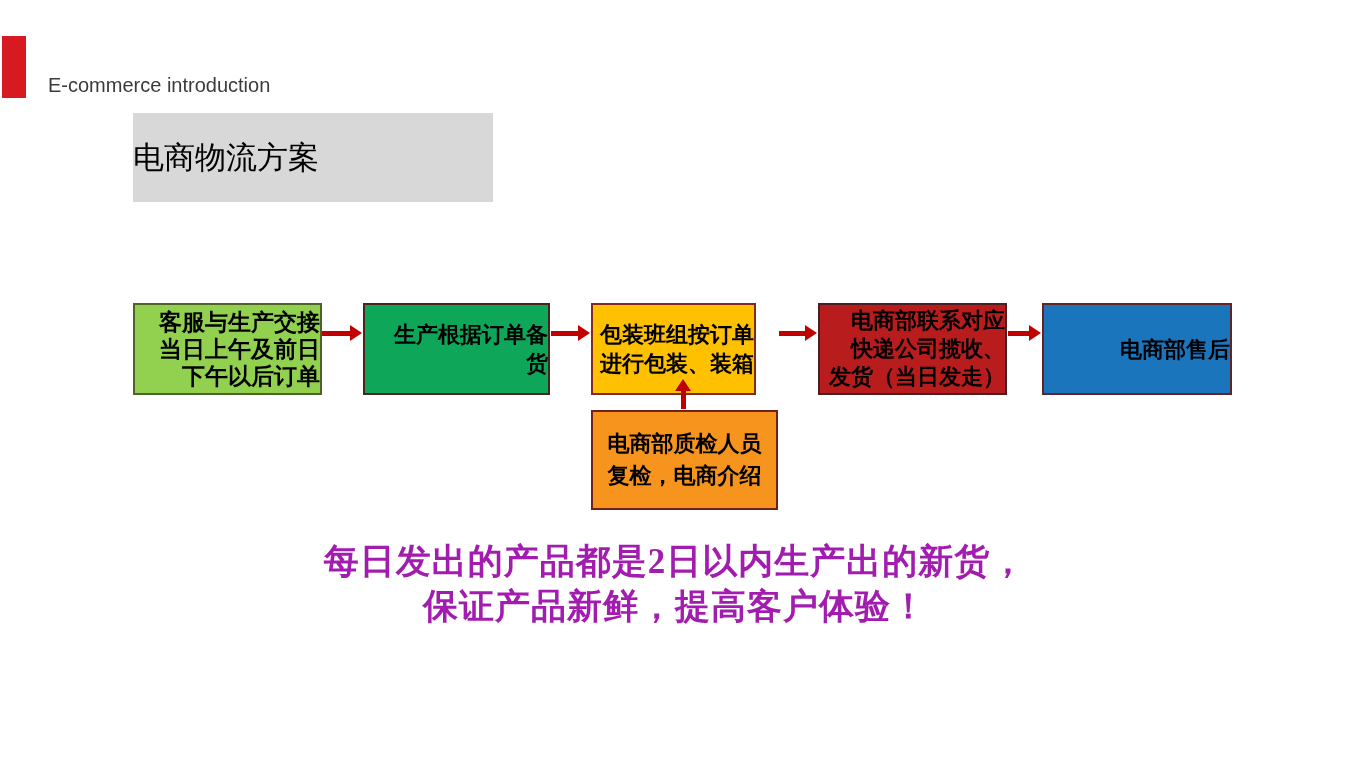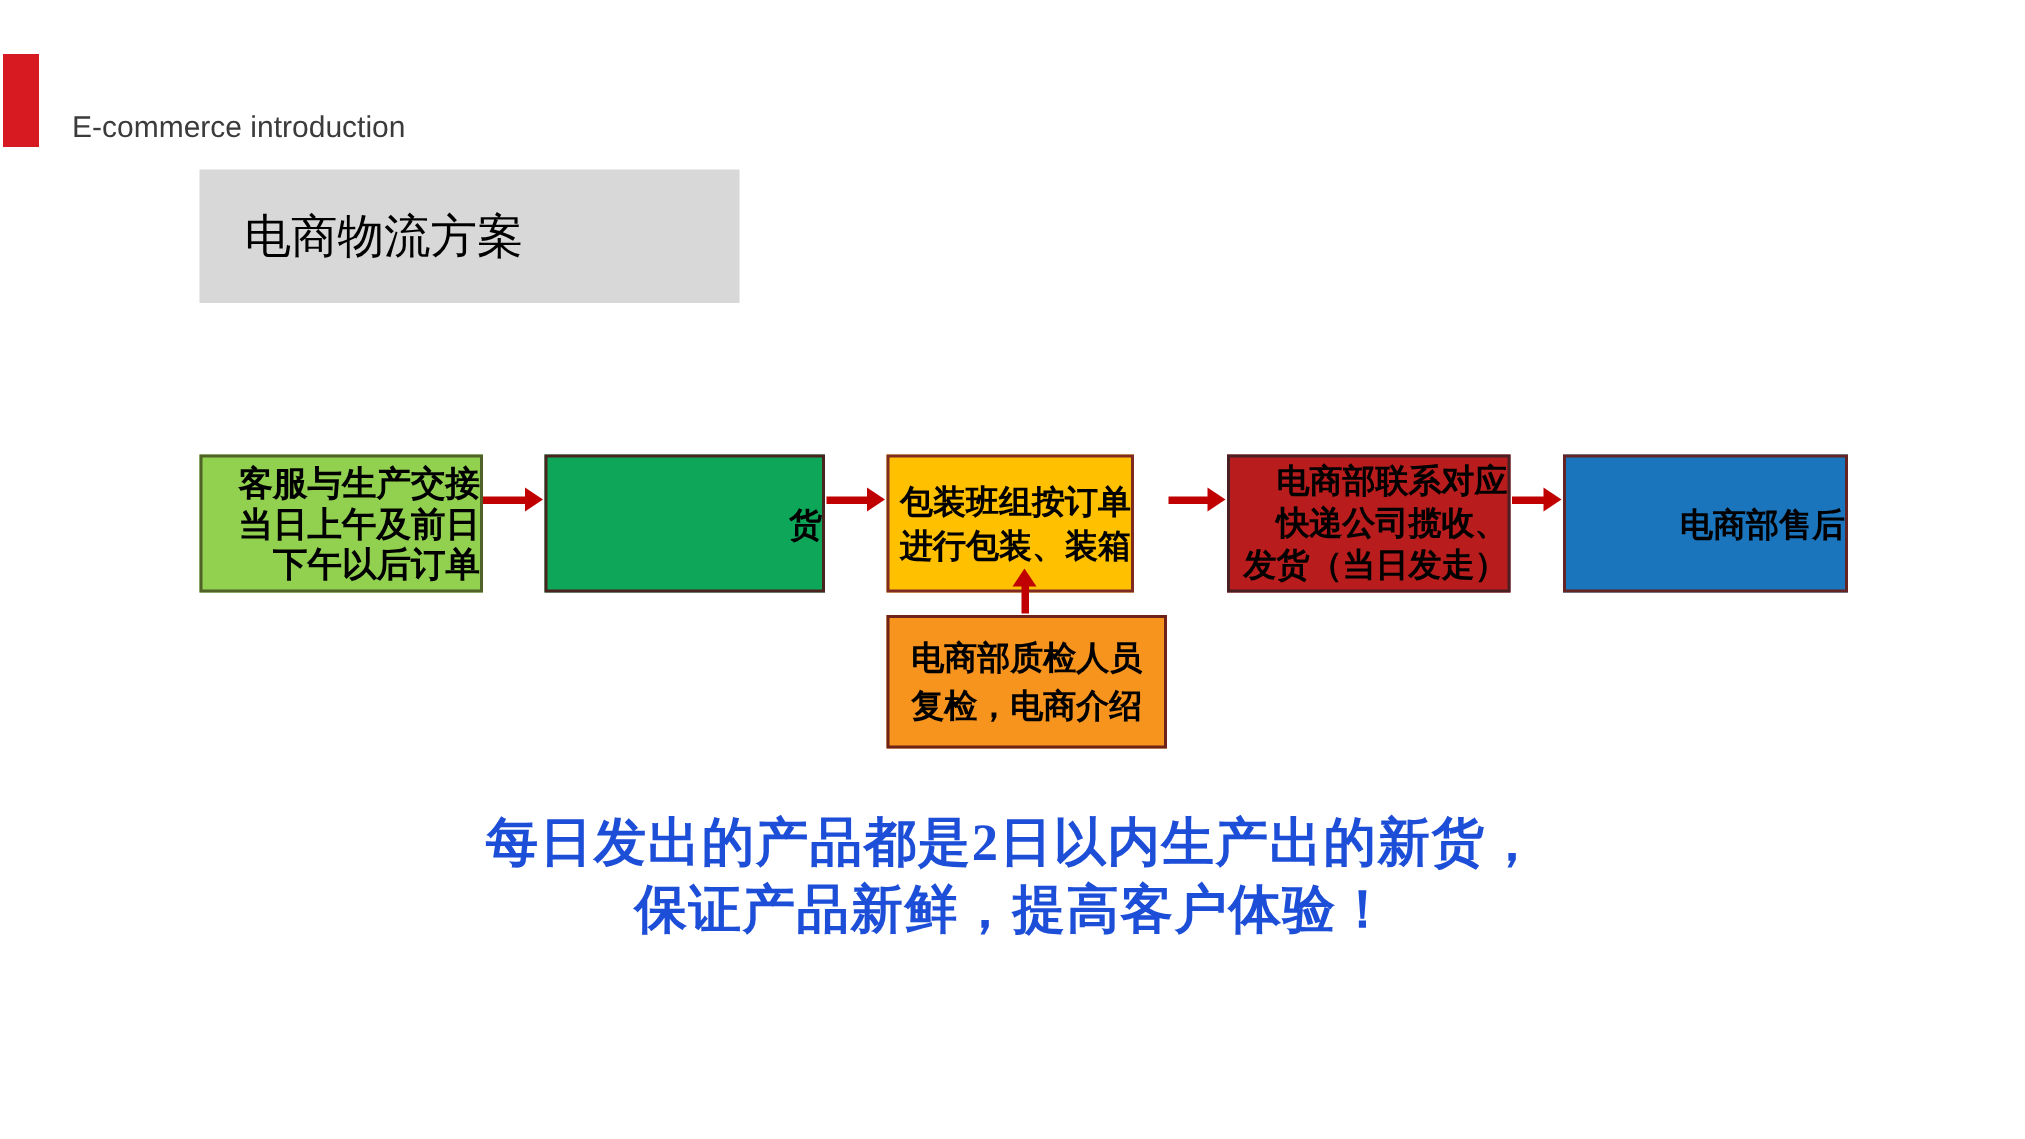--- a/index.html
+++ b/index.html
@@ -19,21 +19,21 @@
     font-size: 34px; font-weight: 400; letter-spacing: 1px;
   }
   .subtitle {
     position: absolute; left: 48px; top: 74px;
     font-size: 20px; font-weight: 400;
   }
 
   
   .section-label {
     position: absolute; left: 133px; top: 113px; width: 360px; height: 89px;
-    display: flex; align-items: center; padding-left: 30px;
+    display: flex; align-items: center; 
     font-family: "Liberation Serif", serif;
     font-size: 31px; color: #000000; font-weight: 400;
   }
 
   
   .node {
     position: absolute; top: 303px; height: 92px;
     border: 2px solid; display: flex; flex-direction: column;
     justify-content: center; align-items: flex-end; text-align: center;
     color: #000000;
@@ -43,21 +43,21 @@
     font-family: "Liberation Sans", sans-serif; font-weight: 700;
     font-size: 23px; line-height: 27px; }
   .node-serif {
     font-family: "Liberation Serif", serif; font-weight: 700;
     font-size: 22px; line-height: 29px; }
   .node-2 { left: 363px; width: 187px; }
   .node-3 { left: 591px; width: 165px; }
   .node-4 { left: 818px; width: 189px; line-height: 28px; }
   .node-5 { left: 1042px; width: 190px; }
   .qc-node {
-    position: absolute; left: 591px; top: 410px; width: 187px; height: 89px;
+    position: absolute; left: 591px; top: 410px; width: 187px; height: 100px;
     border: 2px solid; display: flex; flex-direction: column;
     justify-content: center; align-items: center; text-align: center;
     font-family: "Liberation Serif", serif; font-weight: 700;
     font-size: 22px; line-height: 32px; color: #000000;
   }
 
   
   .arrow-h { position: absolute; top: 325px; height: 16px; }
   .arrow-h .shaft { position: absolute; left: 0; right: 10px; top: 6px; height: 5px; }
   .arrow-h .head {
@@ -98,20 +98,21 @@
     <span>电商物流方案</span>
   </div>
 
   <div class="node node-1" style="background-color: rgb(146, 208, 80); border-color: rgb(79, 98, 40);">
     <span class="ln">客服与生产交接</span>
     <span class="ln">当日上午及前日</span>
     <span class="ln">下午以后订单</span>
   </div>
 
   <div class="node node-serif node-2" style="background-color: rgb(14, 167, 90); border-color: rgb(74, 35, 31);">
+    <span class="ln">生产根据订单备</span>
     <span class="ln">货</span>
   </div>
 
   <div class="node node-serif node-3" style="background-color: rgb(255, 192, 0); border-color: rgb(127, 43, 36);">
     <span class="ln">包装班组按订单</span>
     <span class="ln">进行包装、装箱</span>
   </div>
 
   <div class="node node-serif node-4" style="background-color: #b91c1c; border-color: rgb(74, 31, 36);">
     <span class="ln">电商部联系对应</span>
@@ -143,18 +144,18 @@
   <div class="arrow-h arrow-4">
     <div class="shaft" style="background-color: rgb(192, 0, 0);"></div>
     <div class="head" style="border-left-color: rgb(192, 0, 0);"></div>
   </div>
 
   <div class="arrow-v">
     <div class="shaft" style="background-color: rgb(192, 0, 0);"></div>
     <div class="head" style="border-bottom-color: rgb(192, 0, 0);"></div>
   </div>
 
-  <div class="note" style="color: #1d4ed8;">
+  <div class="note" style="color: #a21caf;">
     <span class="ln">每日发出的产品都是2日以内生产出的新货，</span>
     <span class="ln">保证产品新鲜，提高客户体验！</span>
   </div>
 
 </div>
 
 </body></html>

